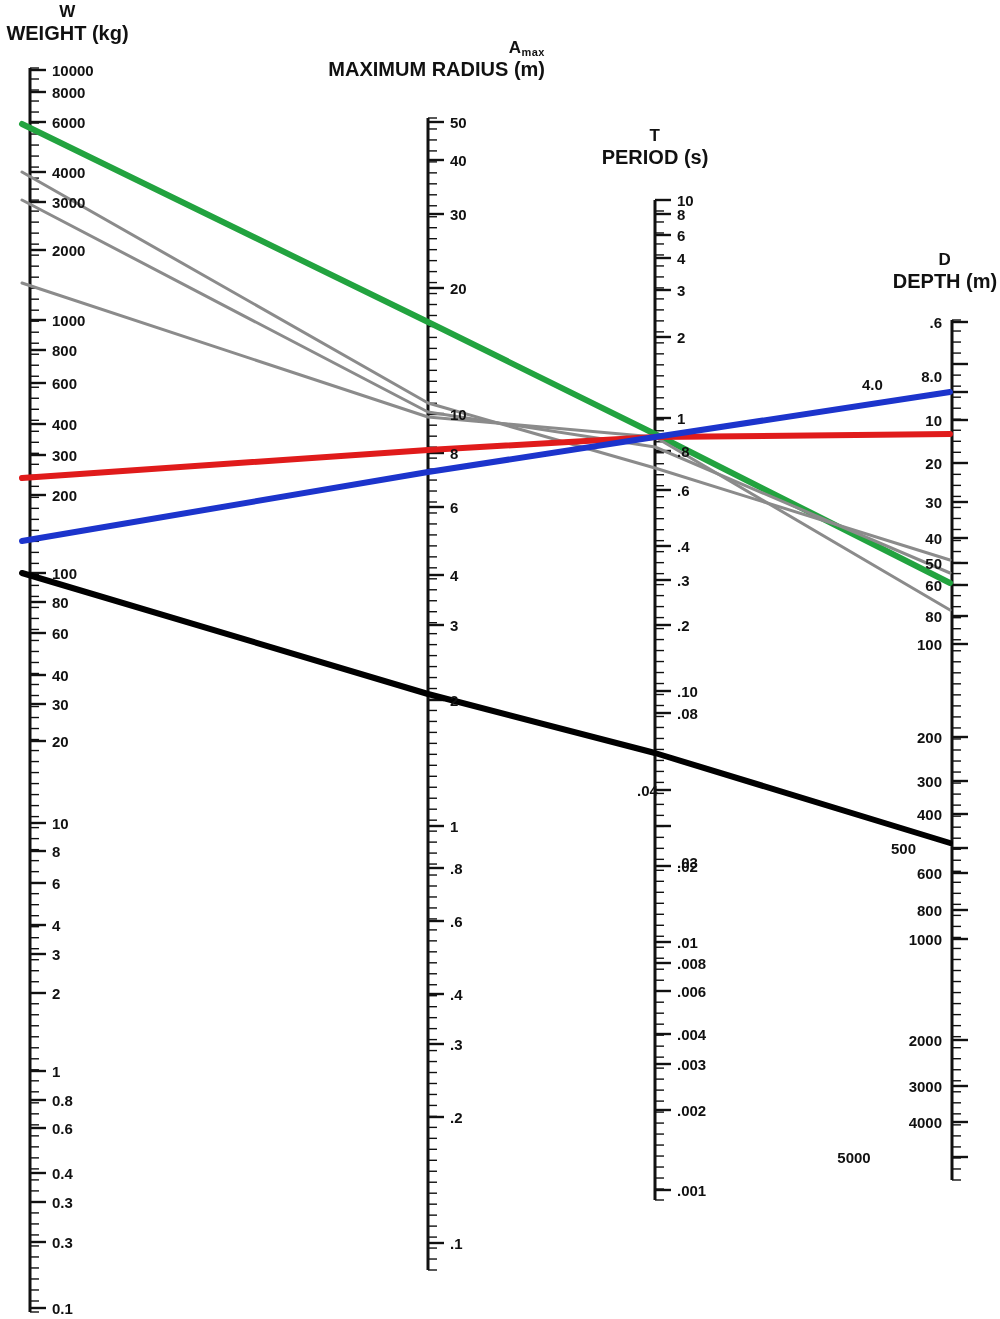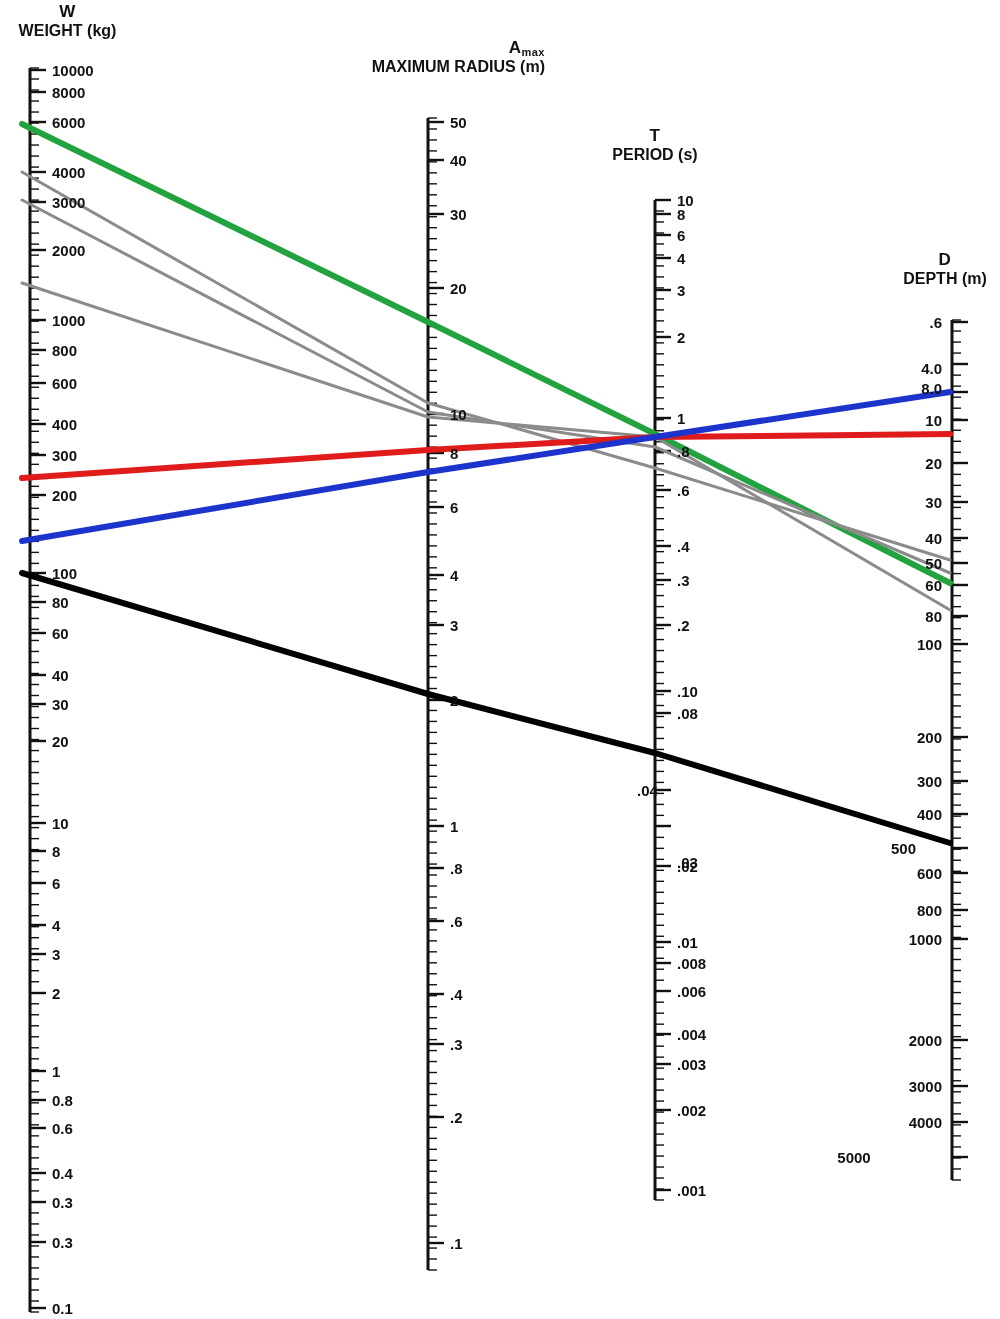--- a/index.html
+++ b/index.html
@@ -31,21 +31,21 @@
     letter-spacing: 0.5px;
   }
   .axis-title .sym sub {
     font-size: 11px;
     vertical-align: baseline;
     position: relative;
     top: 3px;
   }
   .axis-title .unit {
     display: block;
-    font-size: 16px;
+    font-size: 20px;
   }
   .tick-label {
     position: absolute;
     font-size: 15px;
     font-weight: bold;
     color: #111111;
     text-align: right;
     white-space: nowrap;
     transform: translateY(-50%);
   }
@@ -663,22 +663,22 @@
       <div class="tick-label right-side" style="top: 942px; left: 677px;">.01</div>
       <div class="tick-label right-side" style="top: 963px; left: 677px;">.008</div>
       <div class="tick-label right-side" style="top: 991px; left: 677px;">.006</div>
       <div class="tick-label right-side" style="top: 1034px; left: 677px;">.004</div>
       <div class="tick-label right-side" style="top: 1064px; left: 677px;">.003</div>
       <div class="tick-label right-side" style="top: 1110px; left: 677px;">.002</div>
       <div class="tick-label right-side" style="top: 1190px; left: 677px;">.001</div>
     </div>
   <div id="labels-depth">
       <div class="tick-label" style="top: 322px; left: 862px; width: 80px; text-align: right;">.6</div>
-      <div class="tick-label" style="top: 368px; left: 862px; width: 80px; text-align: right;">4.0</div>
-      <div class="tick-label" style="top: 388px; left: 862px; width: 80px; text-align: right;">8.0</div>
+      <div class="tick-label" style="top: 384px; left: 862px; width: 80px; text-align: left;">4.0</div>
+      <div class="tick-label" style="top: 376px; left: 862px; width: 80px; text-align: right;">8.0</div>
       <div class="tick-label" style="top: 420px; left: 862px; width: 80px; text-align: right;">10</div>
       <div class="tick-label" style="top: 463px; left: 862px; width: 80px; text-align: right;">20</div>
       <div class="tick-label" style="top: 502px; left: 862px; width: 80px; text-align: right;">30</div>
       <div class="tick-label" style="top: 538px; left: 862px; width: 80px; text-align: right;">40</div>
       <div class="tick-label" style="top: 563px; left: 862px; width: 80px; text-align: right;">50</div>
       <div class="tick-label" style="top: 585px; left: 862px; width: 80px; text-align: right;">60</div>
       <div class="tick-label" style="top: 616px; left: 862px; width: 80px; text-align: right;">80</div>
       <div class="tick-label" style="top: 644px; left: 862px; width: 80px; text-align: right;">100</div>
       <div class="tick-label" style="top: 737px; left: 862px; width: 80px; text-align: right;">200</div>
       <div class="tick-label" style="top: 781px; left: 862px; width: 80px; text-align: right;">300</div>

